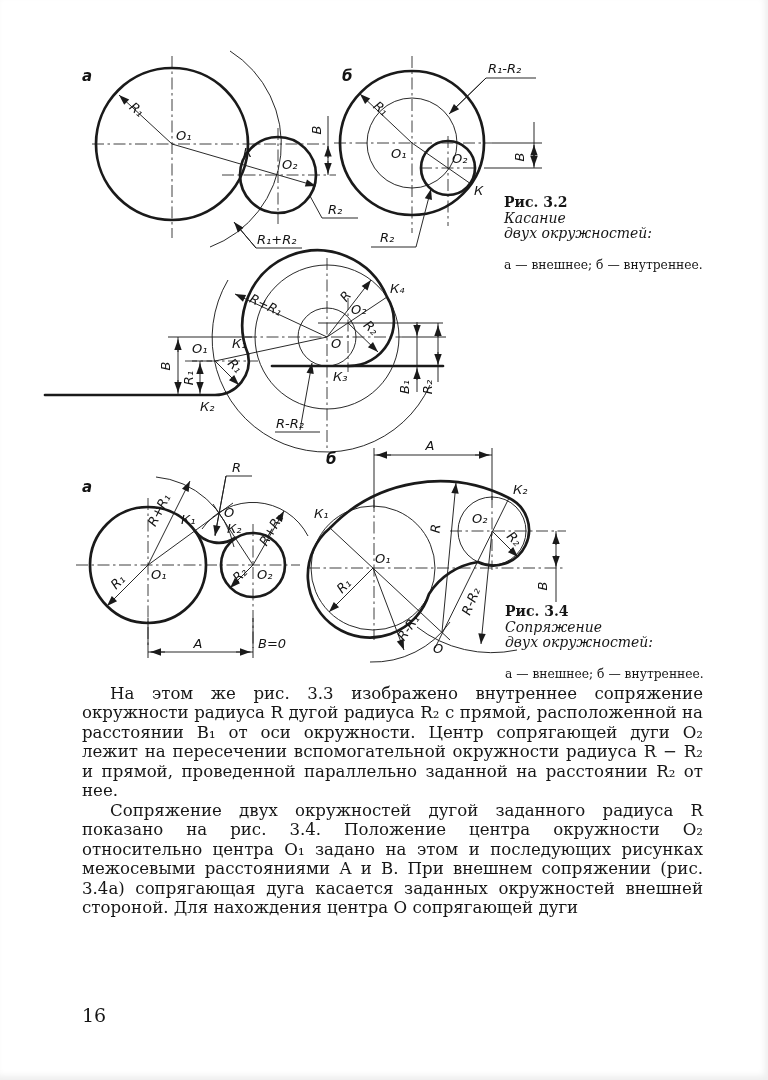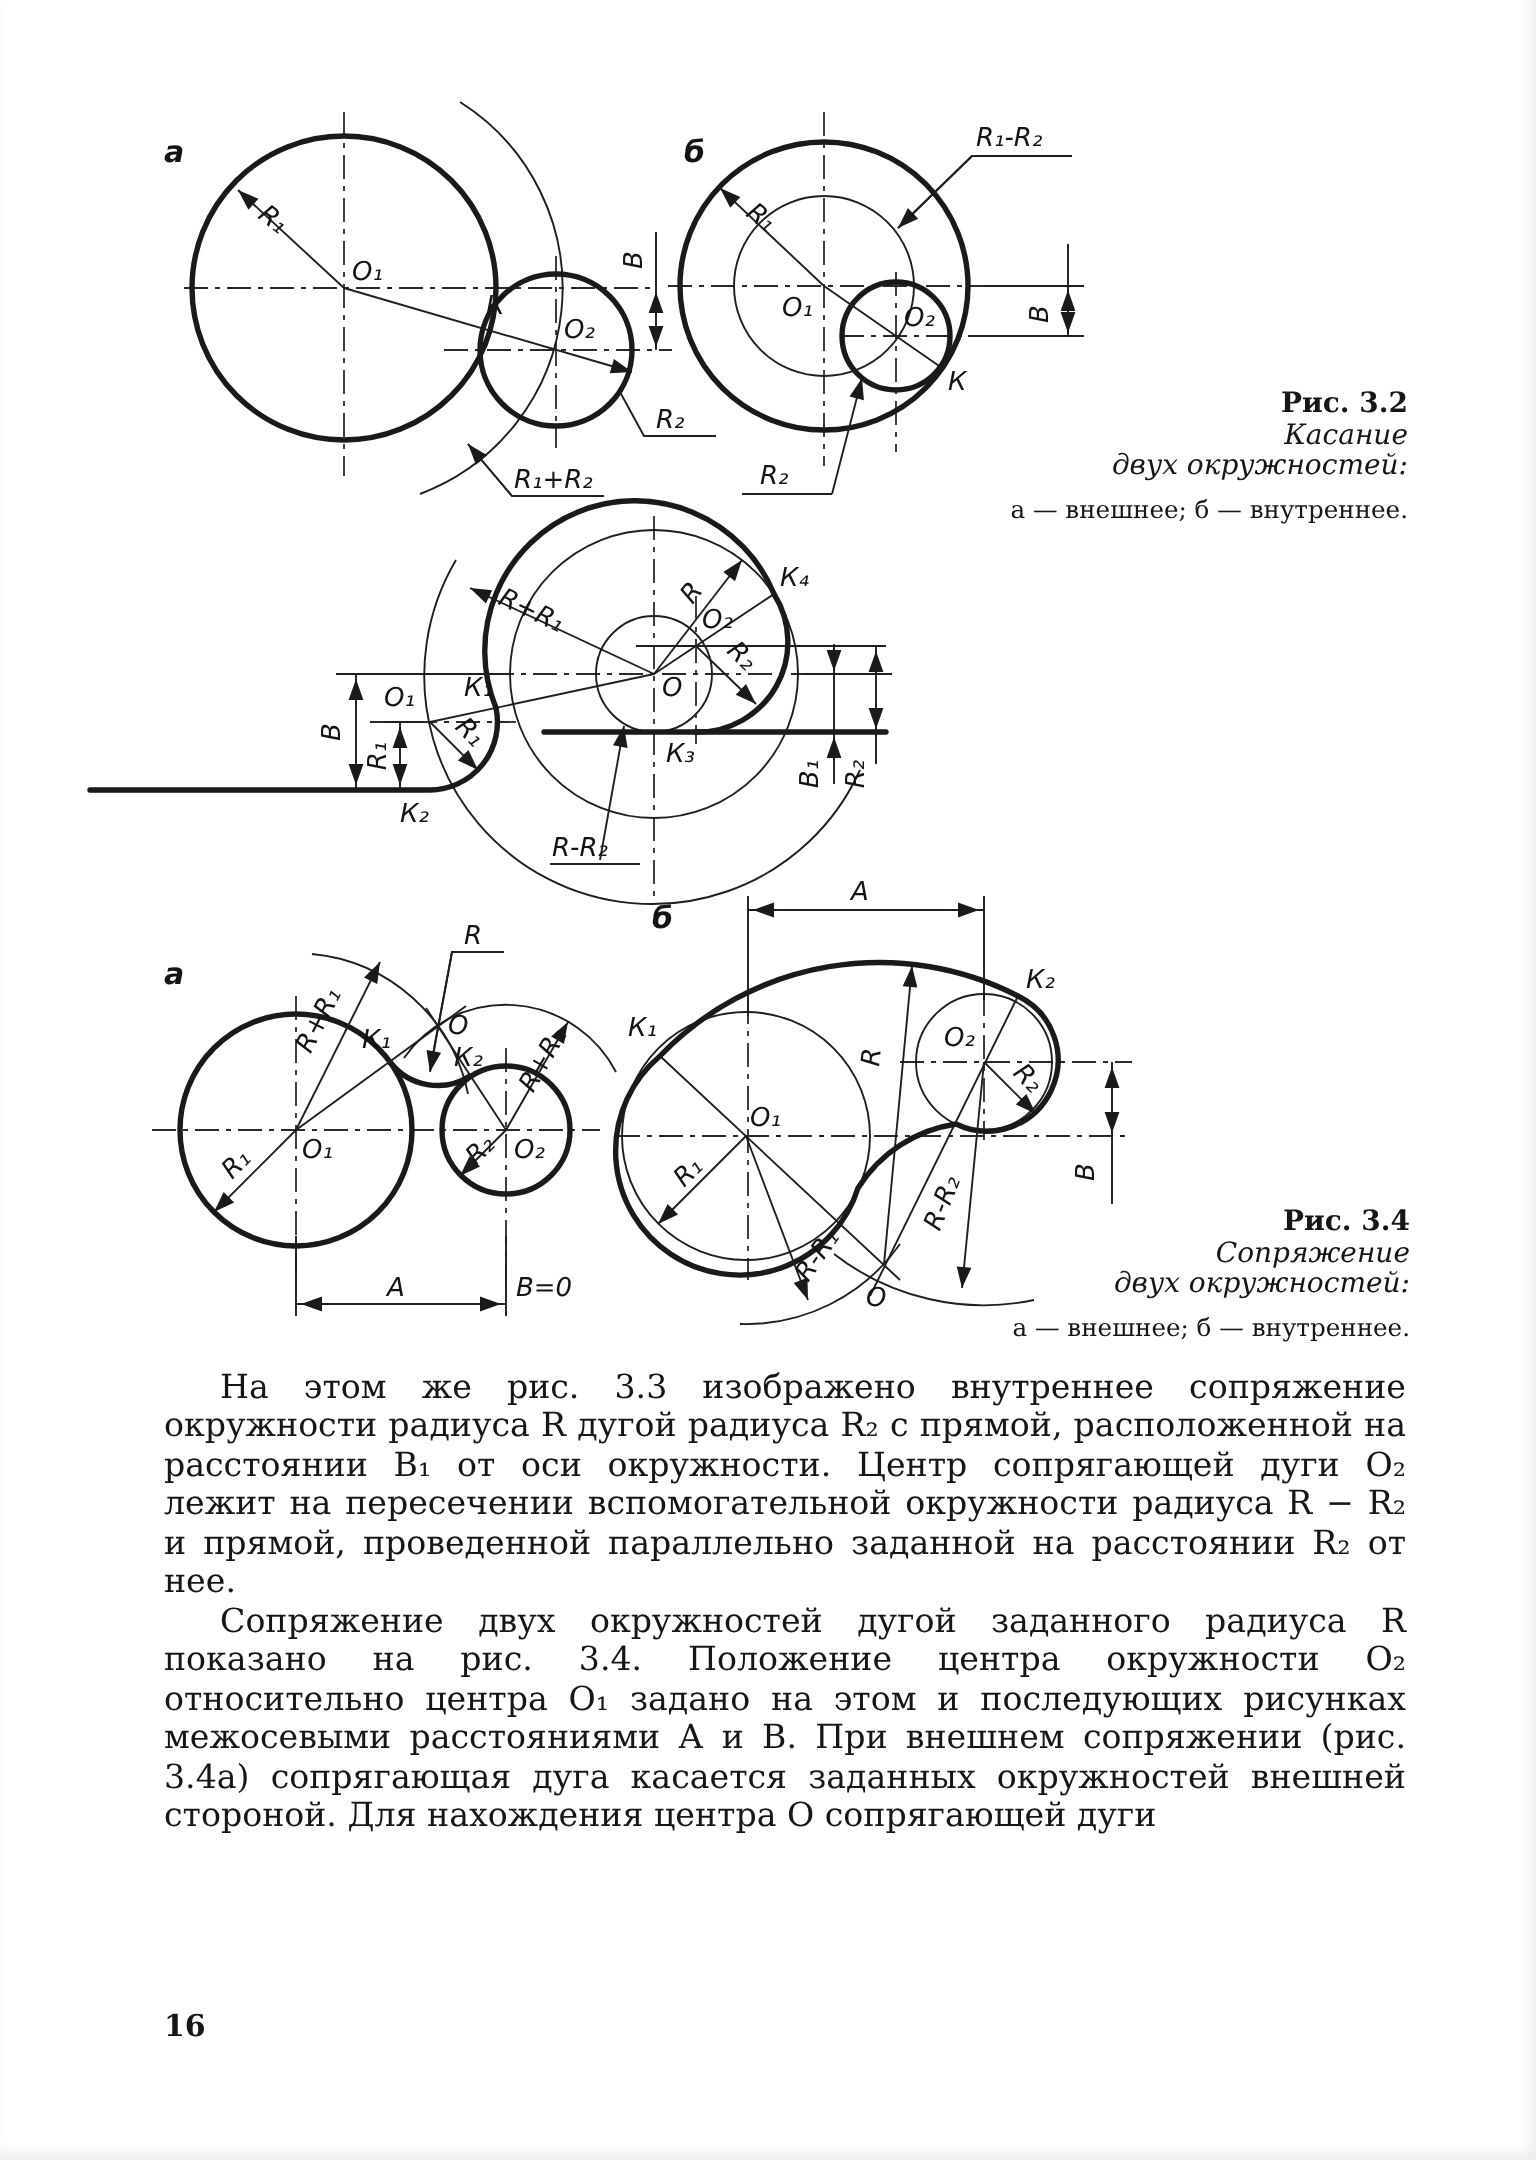--- a/index.html
+++ b/index.html
@@ -13,33 +13,33 @@
     box-shadow:inset -3px -4px 6px rgba(0,0,0,0.07);
   }
   svg{position:absolute;left:0;top:0;}
   svg *{vector-effect:none;}
   .thick{fill:none;stroke:#1a1a1a;stroke-width:2.7px;stroke-linecap:round;}
   .thin{fill:none;stroke:#1f1f1f;stroke-width:0.95px;}
   .cl{fill:none;stroke:#2a2a2a;stroke-width:0.9px;stroke-dasharray:12 3.5 2.5 3.5;}
   .lbl{font-family:"DejaVu Sans",sans-serif;font-style:italic;font-size:13px;fill:#141414;}
   .sub{font-family:"DejaVu Sans",sans-serif;font-style:italic;font-weight:bold;font-size:15px;fill:#141414;}
   .mid{text-anchor:middle;}
-  .cap{position:absolute;text-align:right;line-height:15.5px;}
+  .cap{position:absolute;text-align:left;line-height:15.5px;}
   .cap-num{font-weight:bold;font-size:14px;}
   .cap-it{font-weight:normal;font-style:italic;font-size:14px;}
-  .cap-note{font-size:12.3px;margin-top:6px;}
+  .cap-note{font-size:12.3px;margin-top:16px;}
   .bodytext{
     position:absolute;left:82px;top:684px;width:621px;
     font-size:16.6px;line-height:19.45px;text-align:justify;
   }
   .bodytext p{margin:0;padding:0;}
   .bodytext p.ind{text-indent:28px;}
   .pagenum{
     position:absolute;left:82px;top:1004px;
-    font-weight:bold;font-size:15px;
+    font-weight:normal;font-size:19px;
   }
 </style>
 </head>
 <body>
 
 <div class="page">
 
   <svg width="768" height="680" viewBox="0 0 768 680">
     <defs>
       <marker id="ar" markerUnits="userSpaceOnUse" markerWidth="12" markerHeight="10" viewBox="0 0 12 10" refX="11" refY="5" orient="auto-start-reverse">

